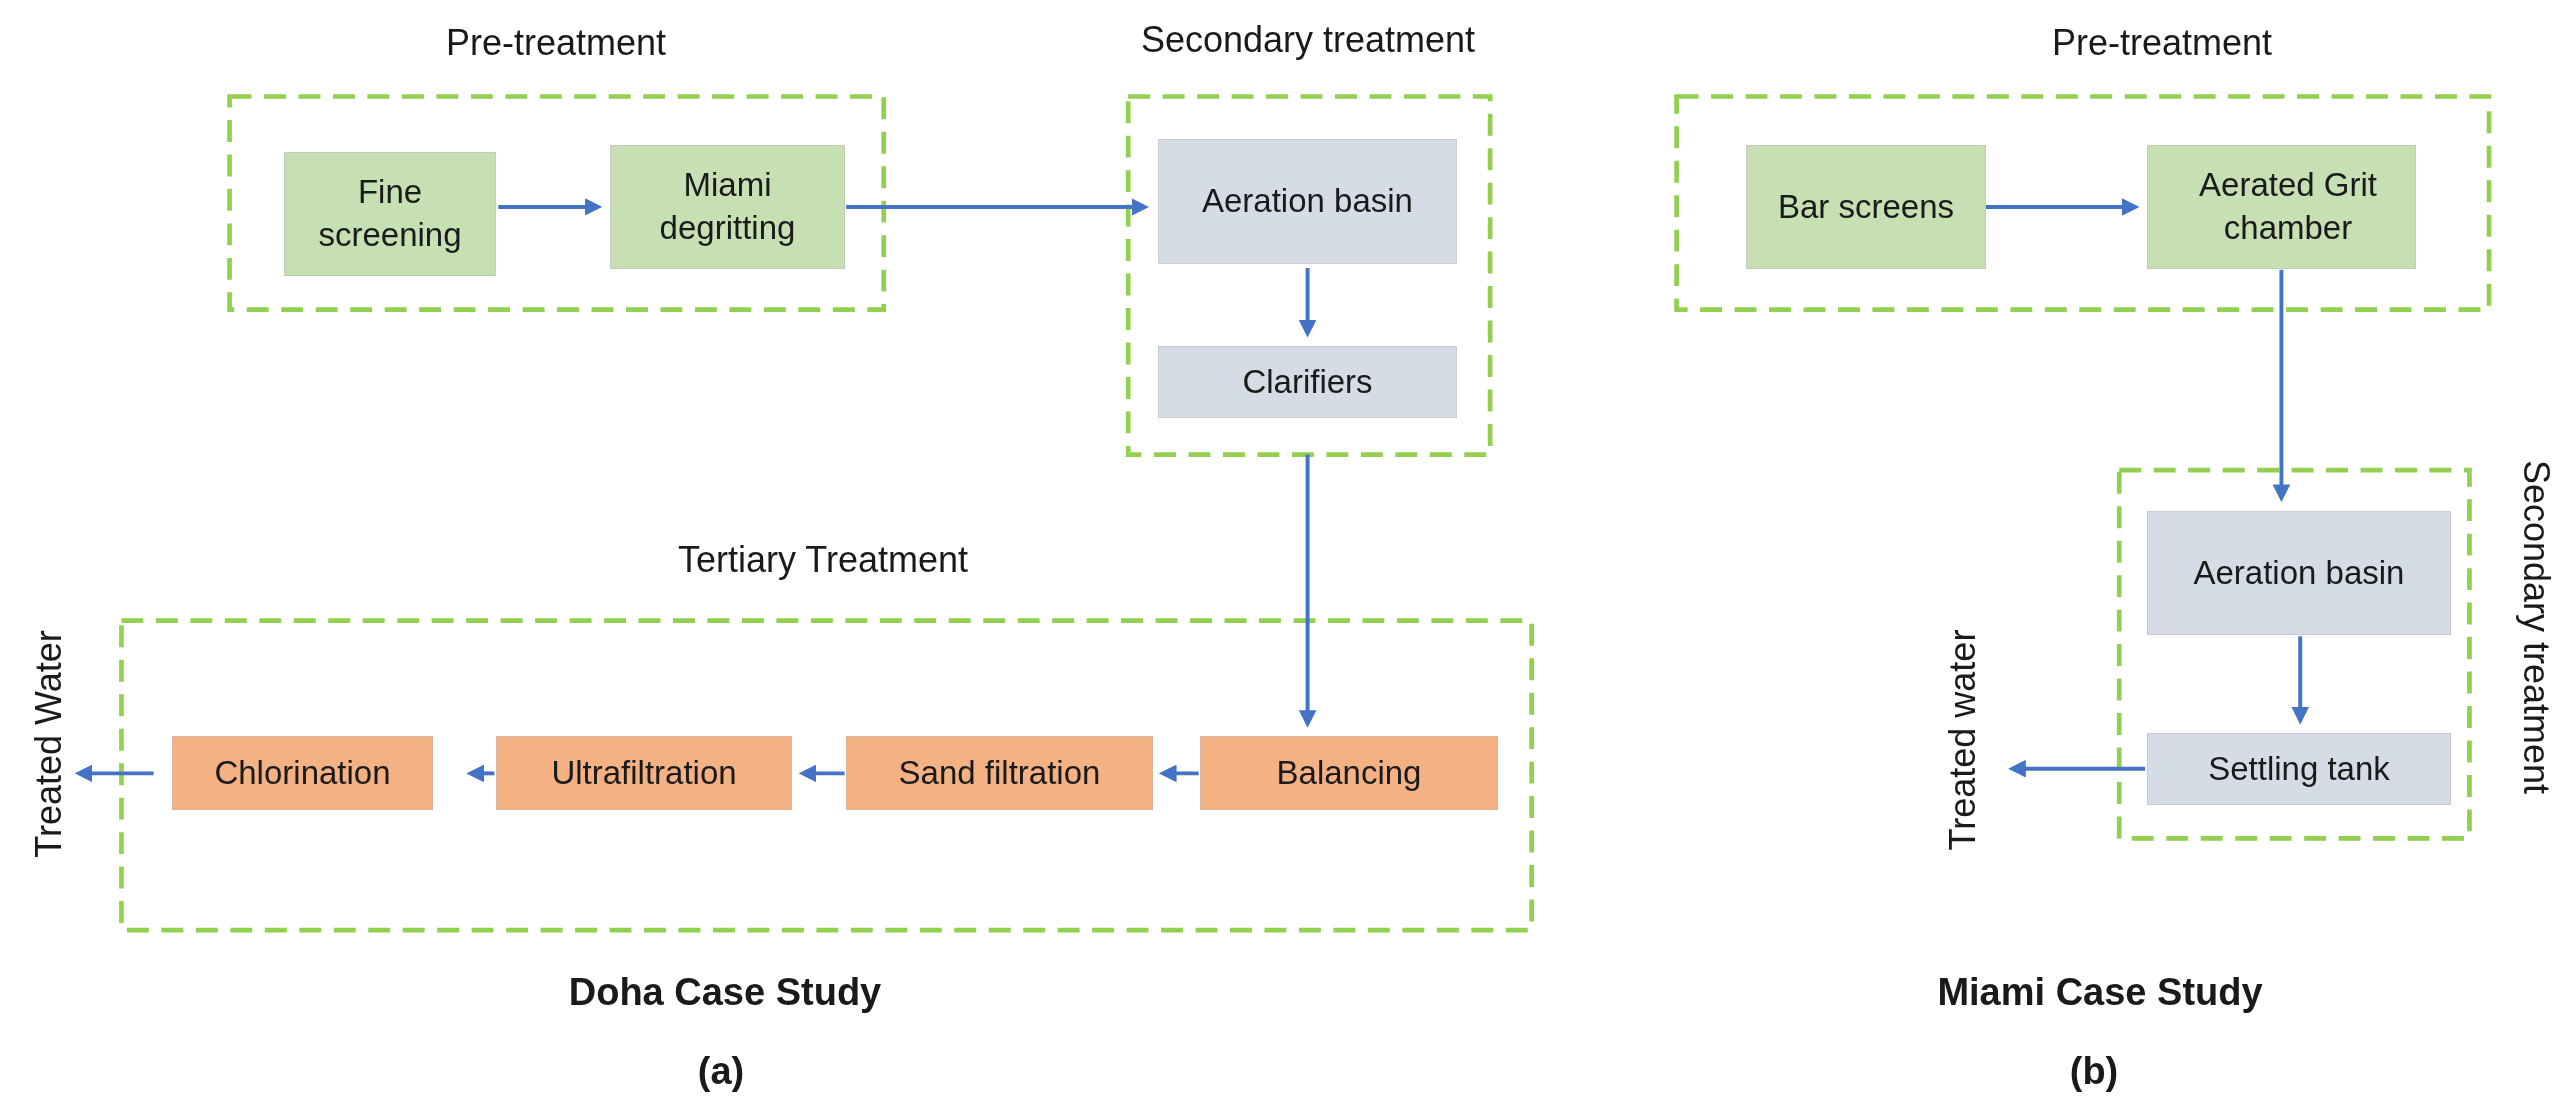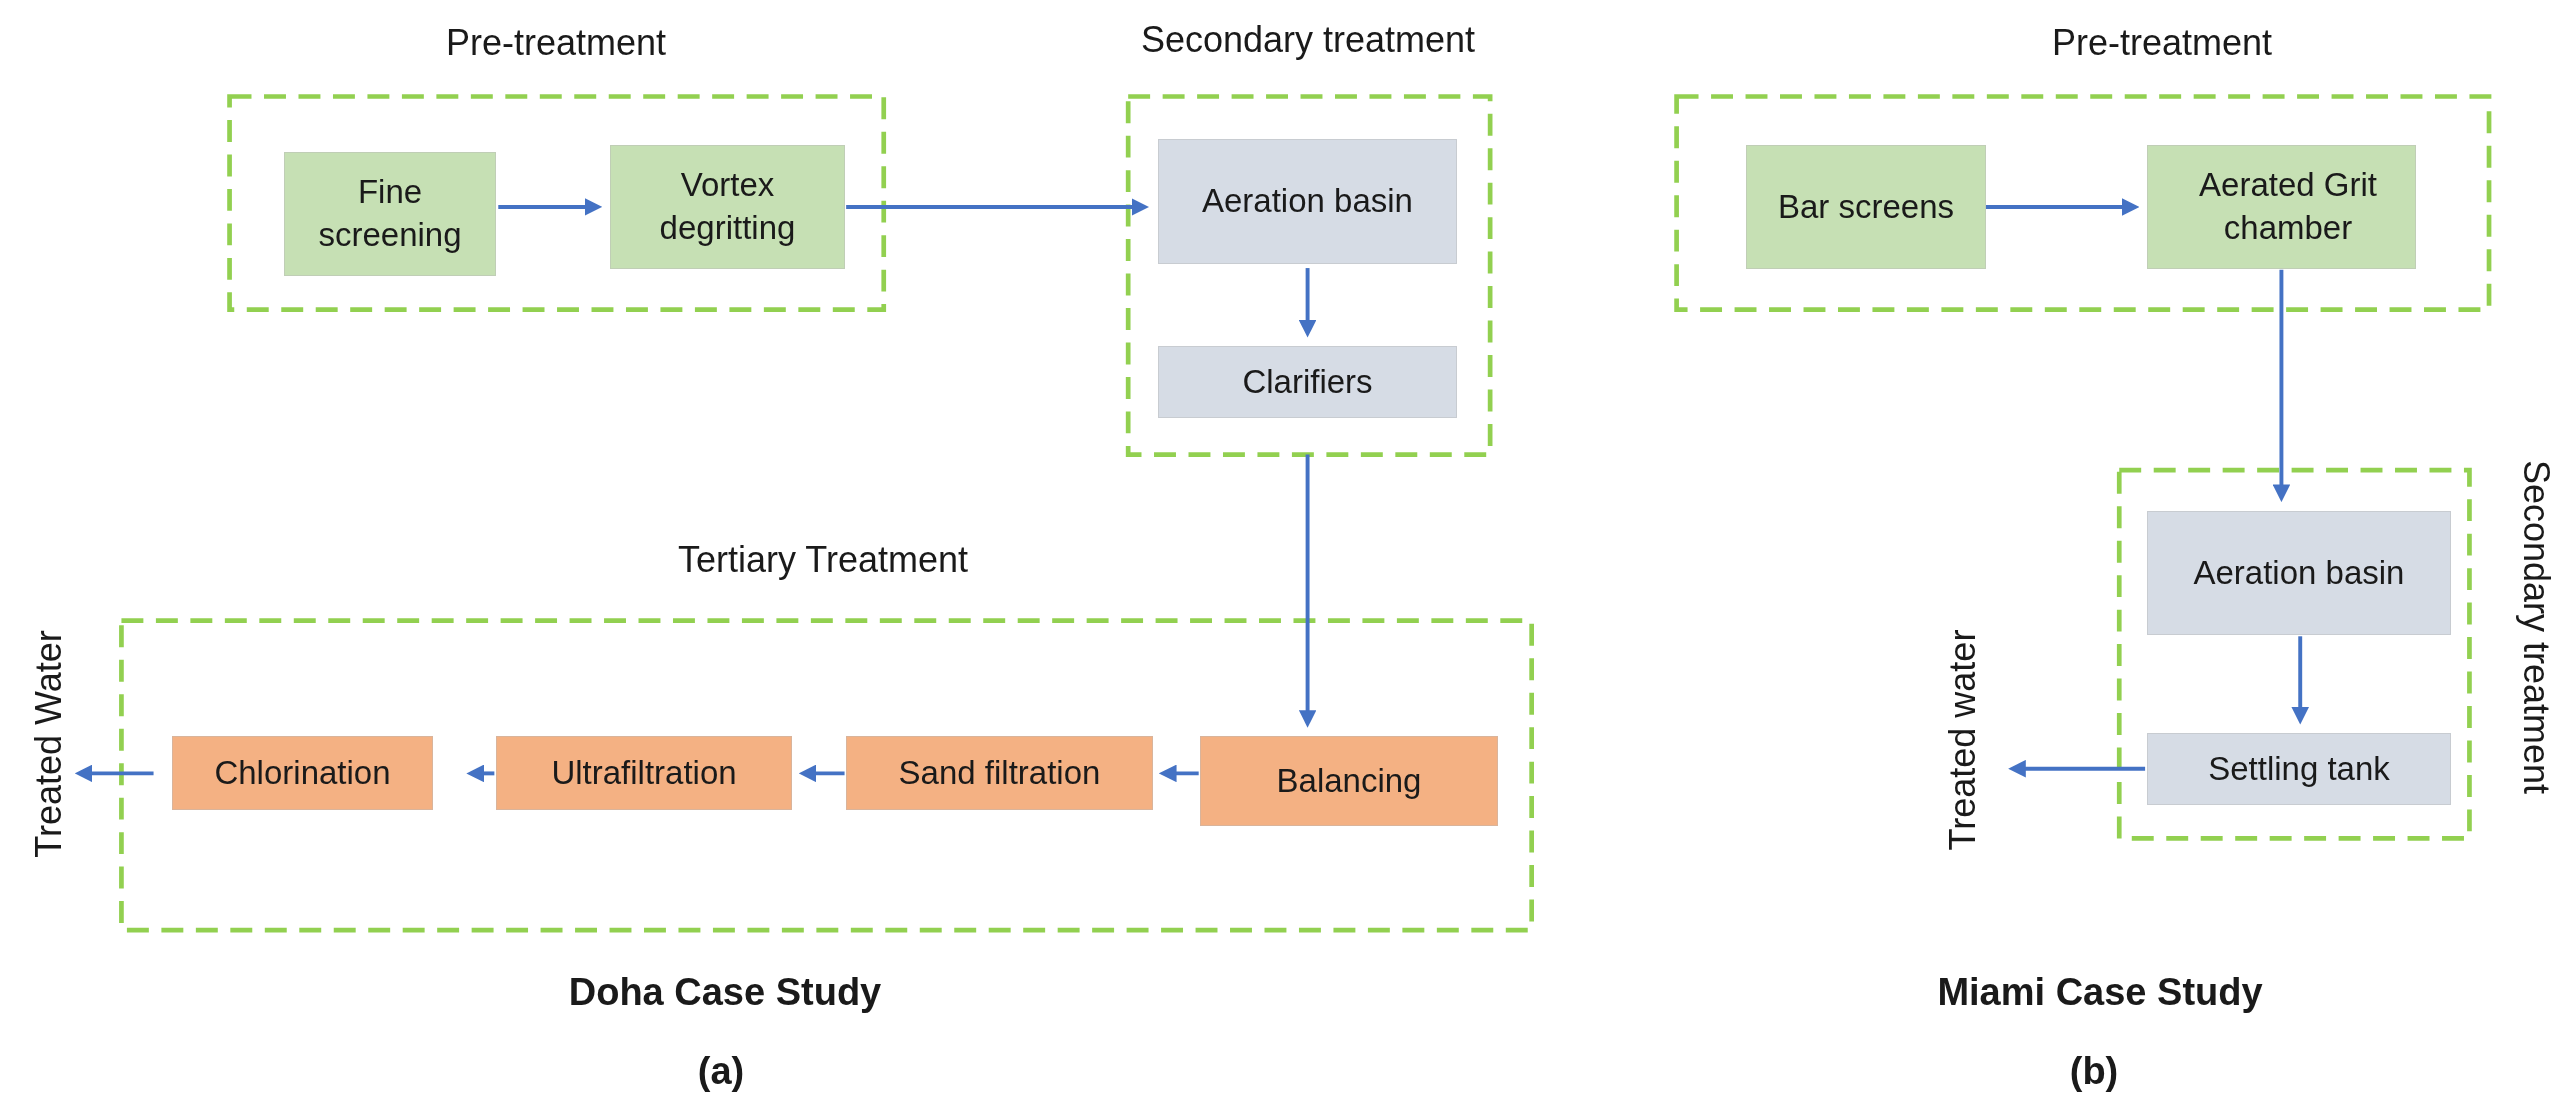--- a/index.html
+++ b/index.html
@@ -94,33 +94,33 @@
 
     <line x1="2512" y1="264" x2="2724" y2="264" stroke="#4472c4" stroke-width="5" marker-end="url(#ah)"></line>
     <line x1="2912" y1="344" x2="2912" y2="634" stroke="#4472c4" stroke-width="5" marker-end="url(#ah)"></line>
     <line x1="2936" y1="812" x2="2936" y2="918" stroke="#4472c4" stroke-width="5" marker-end="url(#ah)"></line>
     <line x1="2738" y1="981" x2="2570" y2="981" stroke="#4472c4" stroke-width="5" marker-end="url(#ah)"></line>
   </svg>
 
   <div class="stage-label" style="left:556px; top:22px;">Pre-treatment</div>
 
   <div class="node green" style="left:284px; top:145px; width:212px; height:124px;margin-top:7px;">Fine screening</div>
-  <div class="node green" style="left:610px; top:145px; width:235px; height:124px;">Vortex degritting</div>
+  <div class="node green" style="left:610px; top:145px; width:235px; height:124px;">Miami degritting</div>
 
   <div class="stage-label" style="left:1308px; top:19px;">Secondary treatment</div>
 
   <div class="node gray" style="left:1158px; top:139px; width:299px; height:125px;">Aeration basin</div>
   <div class="node gray" style="left:1158px; top:346px; width:299px; height:72px;">Clarifiers</div>
 
   <div class="stage-label" style="left:823px; top:539px;">Tertiary Treatment</div>
 
   <div class="node orange" style="left:172px; top:736px; width:261px; height:74px;">Chlorination</div>
   <div class="node orange" style="left:496px; top:736px; width:296px; height:74px;">Ultrafiltration</div>
   <div class="node orange" style="left:846px; top:736px; width:307px; height:74px;">Sand filtration</div>
-  <div class="node orange" style="left:1200px; top:736px; width:298px; height:90px;">Balancing</div>
+  <div class="node orange" style="left:1200px; top:736px; width:298px; height:74px;">Balancing</div>
 
   <div class="rot-label rot-ccw" style="left:49px; top:744px;">Treated Water</div>
 
   <div class="caption" style="left:725px; top:971px;">Doha Case Study</div>
   <div class="caption" style="left:721px; top:1050px;">(a)</div>
 
   <div class="stage-label" style="left:2162px; top:22px;">Pre-treatment</div>
 
   <div class="node green" style="left:1746px; top:145px; width:240px; height:124px;">Bar screens</div>
   <div class="node green" style="left:2147px; top:145px; width:269px; height:124px;padding-left:24px;">Aerated Grit chamber</div>

